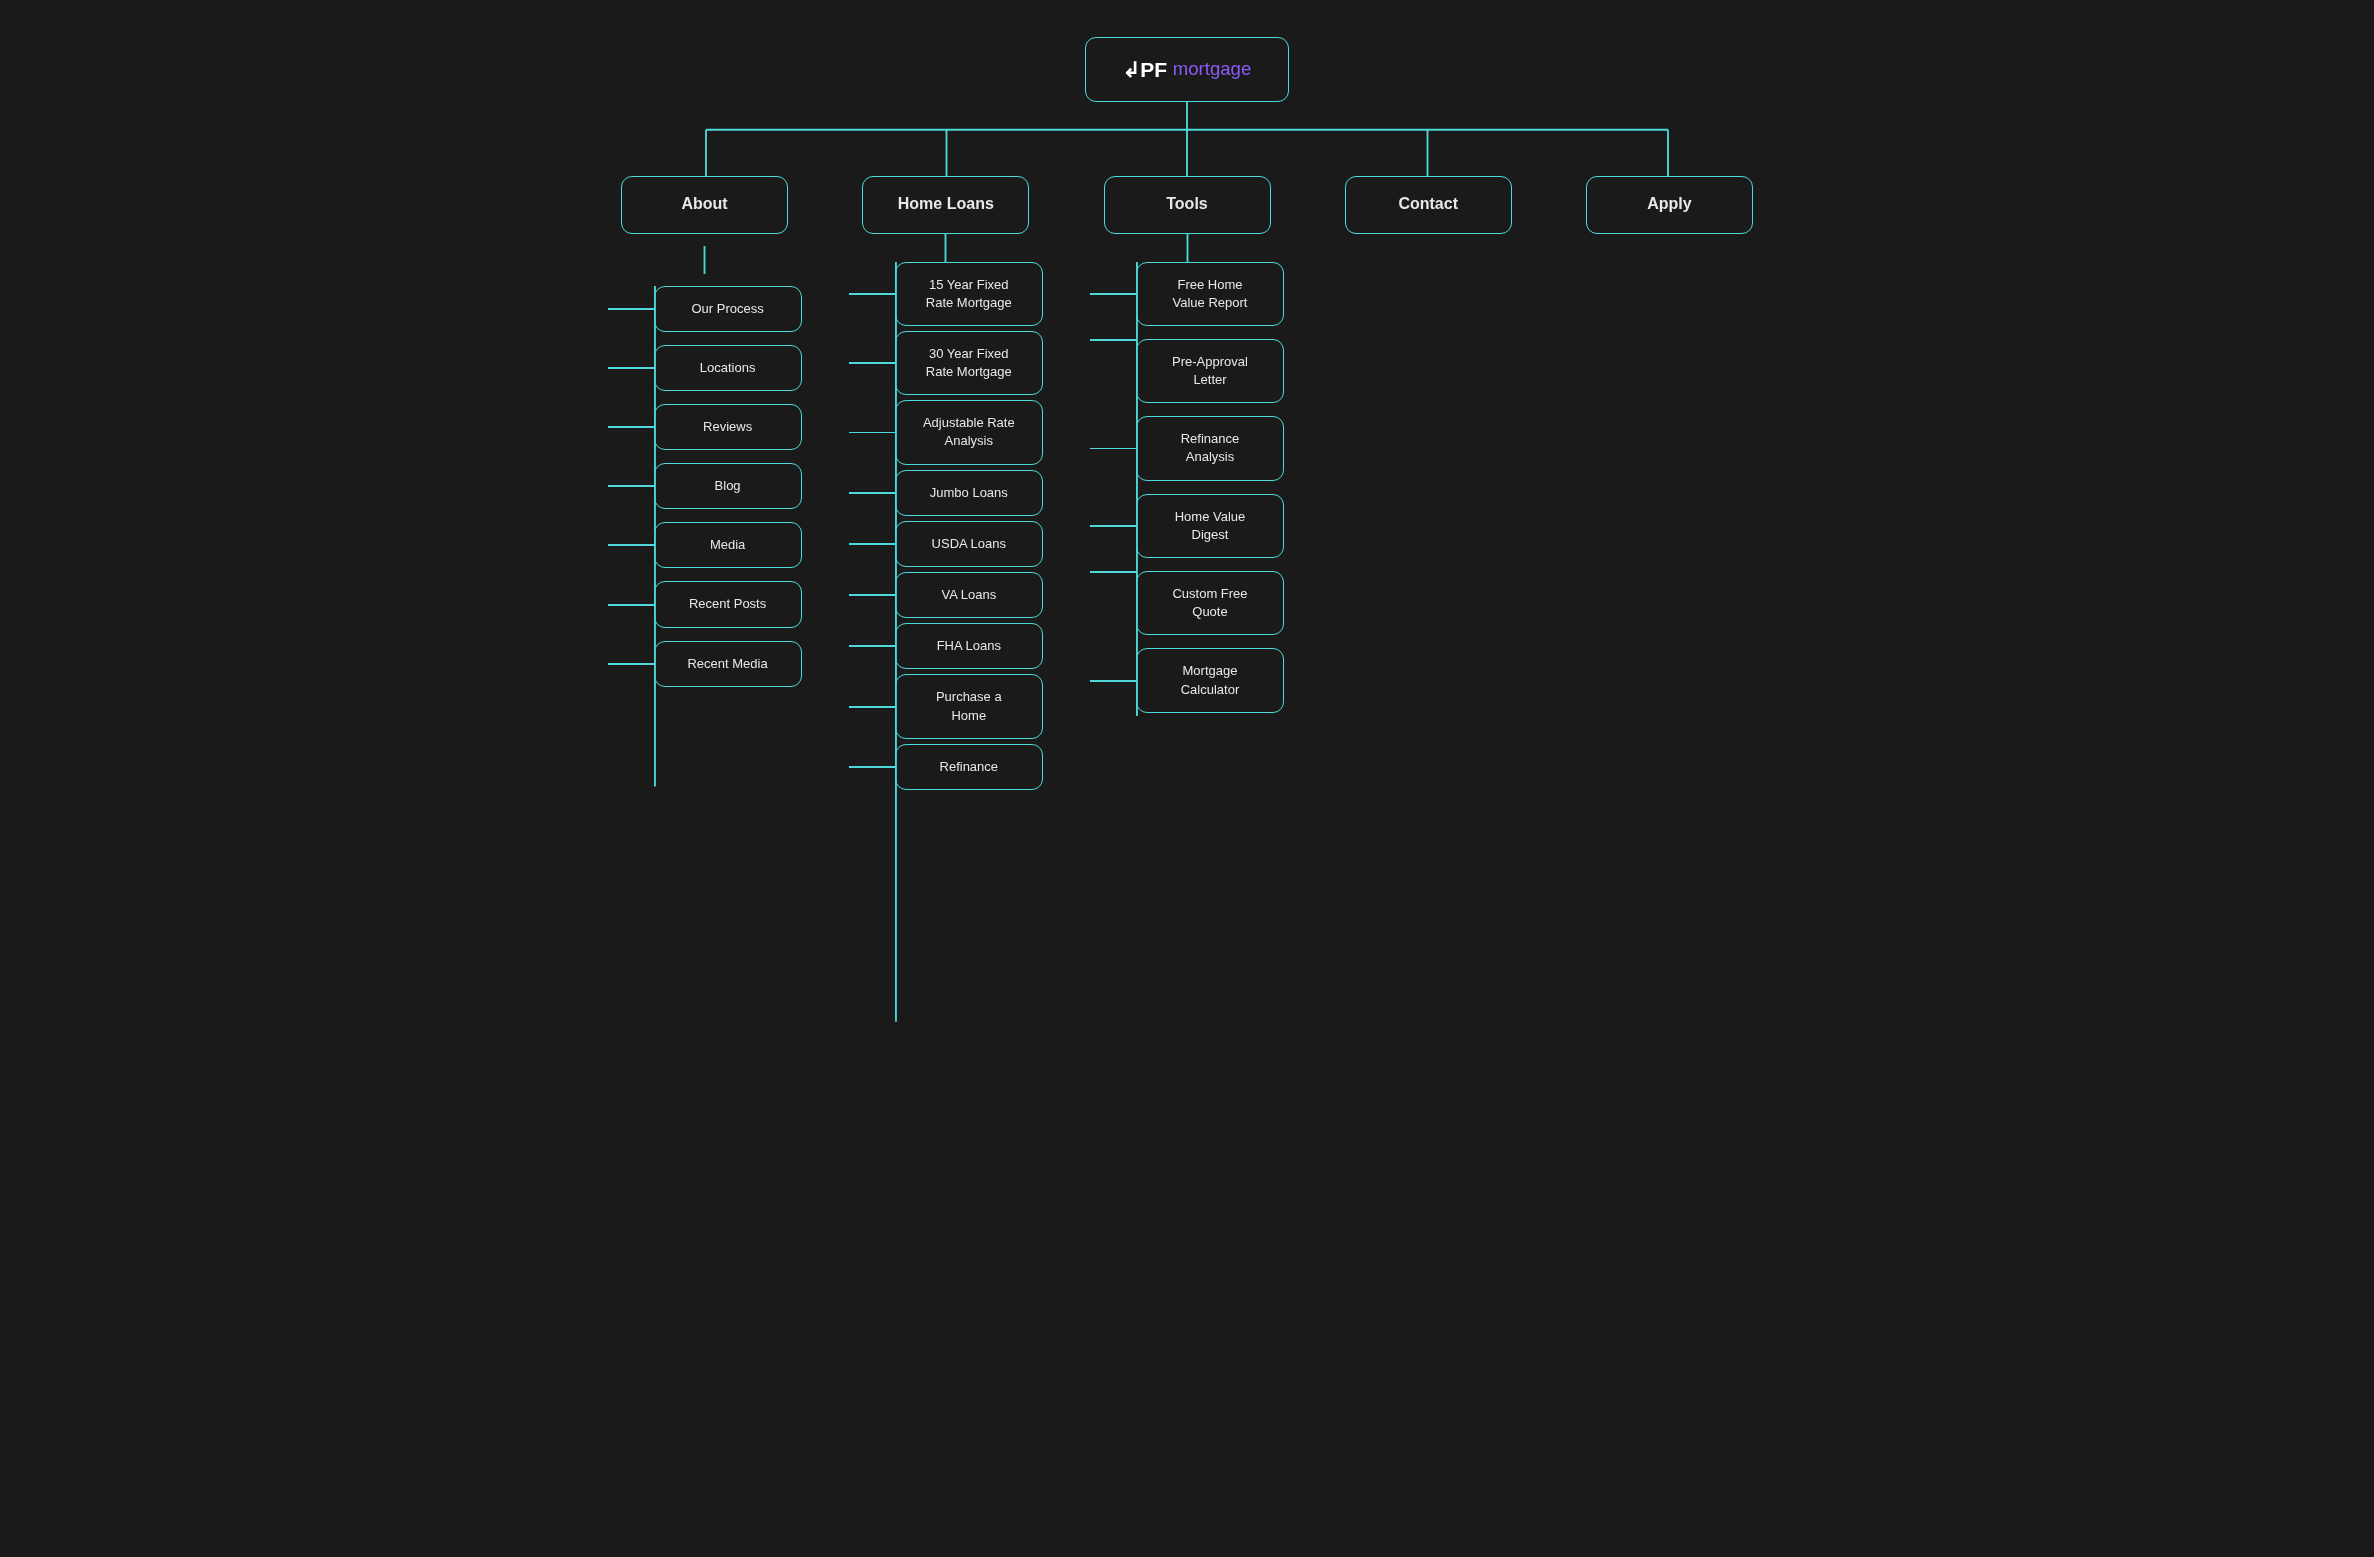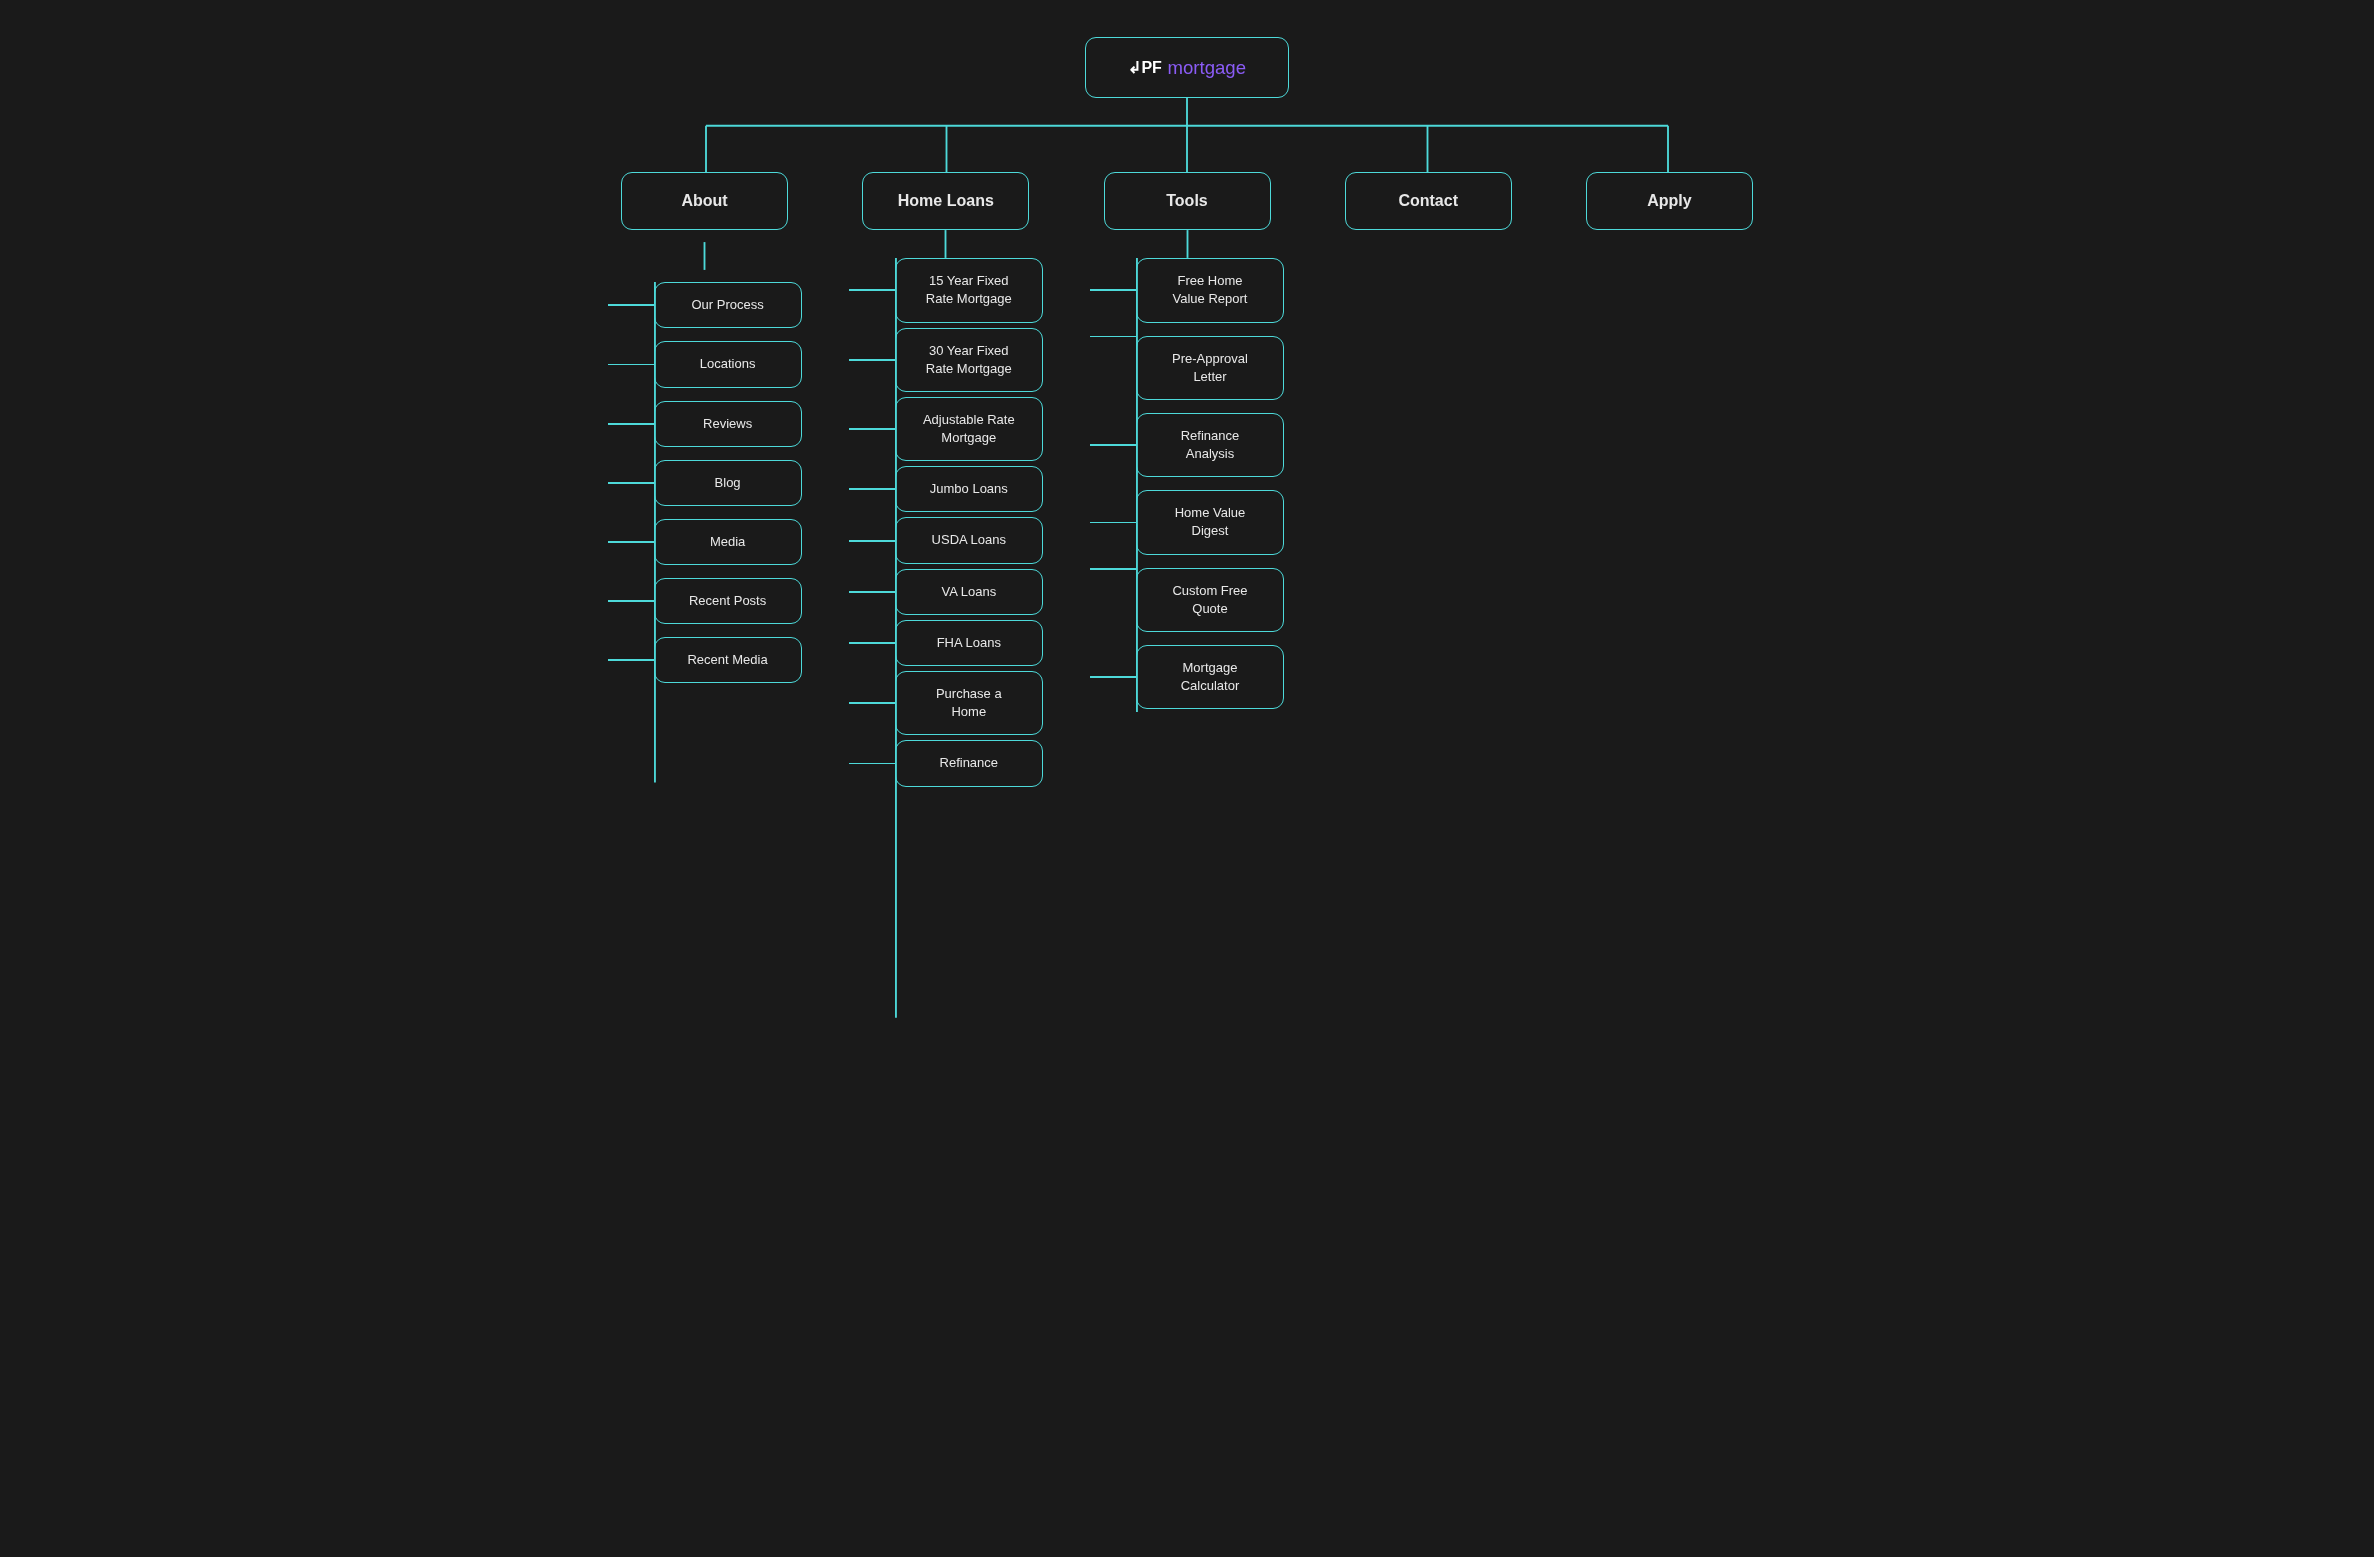--- a/index.html
+++ b/index.html
@@ -94,21 +94,21 @@
     }
   </style>
 </head>
 <body>
 
 <div class="sitemap-container">
   <div class="tree-wrapper">
 
     <div class="node-box root" style="min-width:204px;">
       <span class="logo-text">
-        <span style="font-weight:900; font-size:16px; color:white;text-align:center;">↲PF</span>
+        <span style="font-weight:900; font-size:21px; color:white;text-align:center;">↲PF</span>
         <span style="font-weight:400; font-size:18.6px; color:#8b5cf6; margin-left:3.7px;">mortgage</span>
       </span>
     </div>
 
     <svg width="1206" height="74" style="overflow:visible; display:block; margin: 0 auto;" viewBox="0 0 1300 80">
 
       <line x1="650" y1="0" x2="650" y2="30" stroke="#4dd9d9" stroke-width="2"></line>
 
       <line x1="130" y1="30" x2="1170" y2="30" stroke="#4dd9d9" stroke-width="2"></line>
 
@@ -178,21 +178,21 @@
             <div style="display:flex; align-items:center;">
               <div style="width:46px; height:1.9px; background:#4dd9d9; min-width:46px;"></div>
               <div class="node-box level2" style="width:148px;">15 Year Fixed Rate Mortgage</div>
             </div>
             <div style="display:flex; align-items:center;">
               <div style="width:46px; height:1.9px; background:#4dd9d9; min-width:46px;"></div>
               <div class="node-box level2" style="width:148px;">30 Year Fixed Rate Mortgage</div>
             </div>
             <div style="display:flex; align-items:center;">
               <div style="width:46px; height:1.9px; background:#4dd9d9; min-width:46px;"></div>
-              <div class="node-box level2" style="width:148px;">Adjustable Rate Mortgage</div>
+              <div class="node-box level2" style="width:148px;">Adjustable Rate Analysis</div>
             </div>
             <div style="display:flex; align-items:center;">
               <div style="width:46px; height:1.9px; background:#4dd9d9; min-width:46px;"></div>
               <div class="node-box level2">Jumbo Loans</div>
             </div>
             <div style="display:flex; align-items:center;">
               <div style="width:46px; height:1.9px; background:#4dd9d9; min-width:46px;"></div>
               <div class="node-box level2">USDA Loans</div>
             </div>
             <div style="display:flex; align-items:center;">

